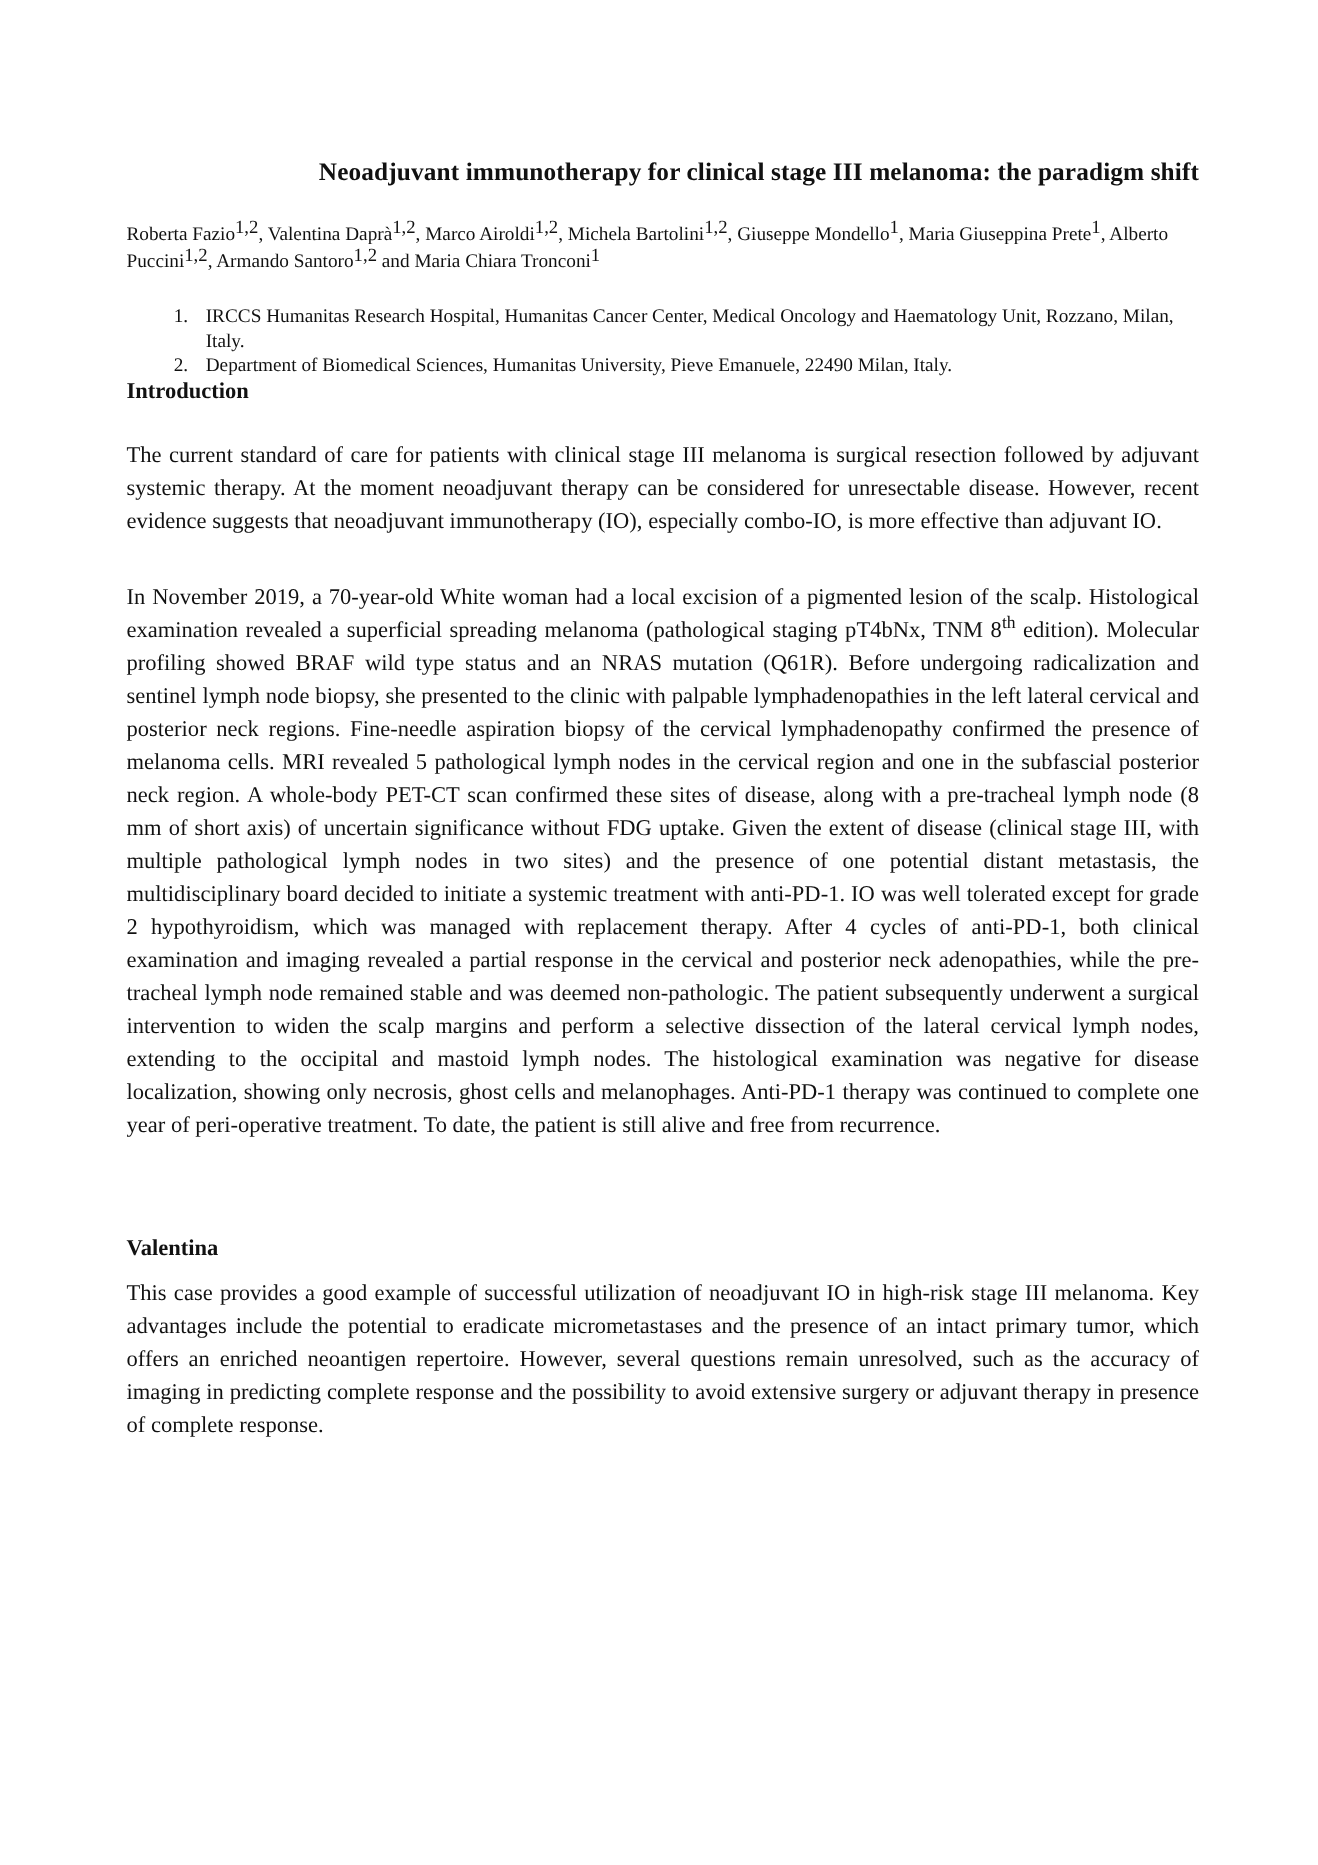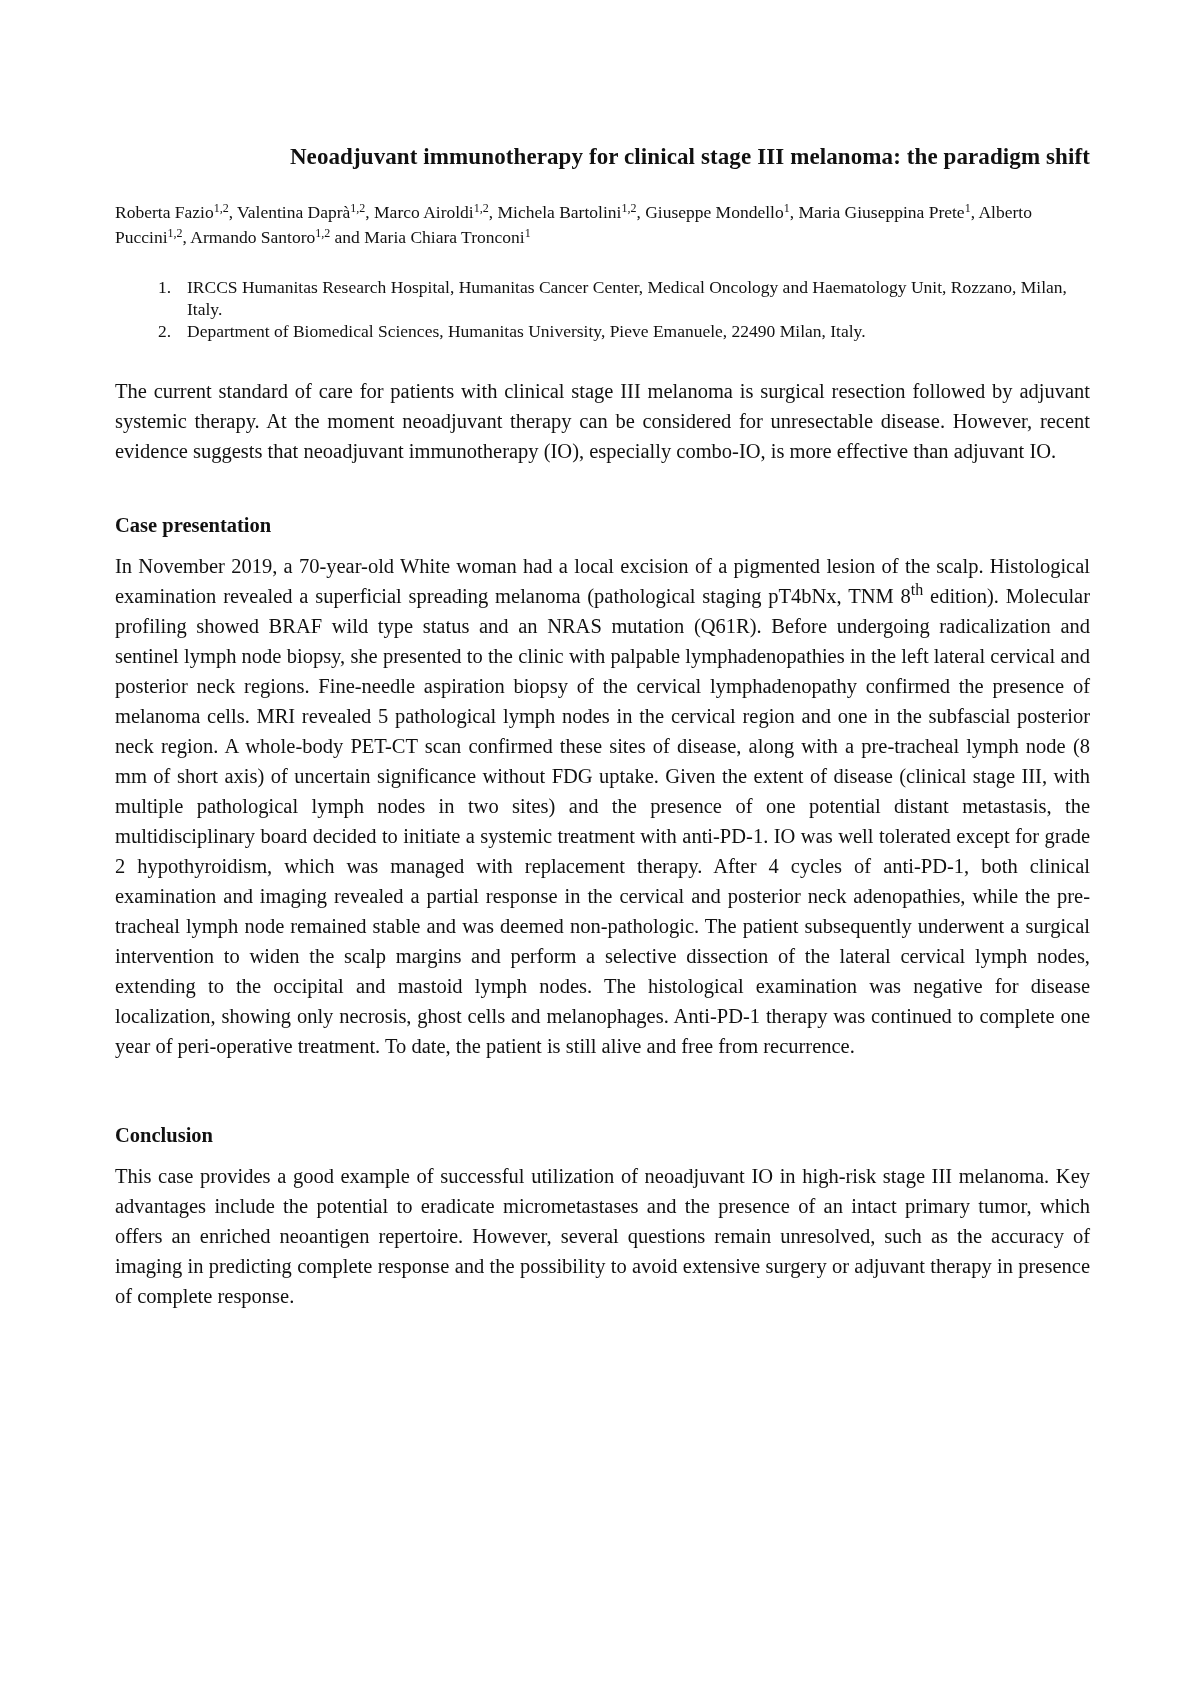--- a/index.html
+++ b/index.html
@@ -3,21 +3,21 @@
 <meta charset="utf-8">
 <style>
   html, body { margin: 0; padding: 0; background: #ffffff; }
   body { width: 1198px; height: 1695px; position: relative; overflow: hidden;
          font-family: "Liberation Serif", "DejaVu Serif", serif; color: #111; }
   .page { position: absolute; left: 115px; top: 0; width: 975px; }
   .title { position: absolute; top: 144px; left: 0; width: 975px; text-align: right;
            font-weight: bold; font-size: 23px; letter-spacing: 0.1px; }
   .authors { position: absolute; top: 200px; left: 0; width: 975px;
              font-size: 17.5px; line-height: 25px; }
-  .authors sup { font-size: 12px; line-height: 0; vertical-align: 6px; }
+  .authors sup { font-size: 17px; line-height: 0; vertical-align: 6px; }
   .affils { position: absolute; top: 276px; left: 0; width: 975px; font-size: 17.5px; line-height: 22px; }
   .affil { display: flex; margin-bottom: 0; }
   .affil .num { width: 72px; text-align: right; padding-right: 16px; box-sizing: border-box; flex: none; padding-left: 0; }
   .affil .txt { flex: 1; }
   .section { position: absolute; left: 0; width: 975px; }
   .heading { font-weight: bold; font-size: 20.5px; margin: 0; }
   .para { font-size: 20.5px; line-height: 30px; text-align: justify; margin: 0; }
   .para sup { font-size: 16px; line-height: 0; vertical-align: 8px; }
 </style>
 </head>
@@ -35,25 +35,25 @@
       <span class="num">1.</span>
       <span class="txt">IRCCS Humanitas Research Hospital, Humanitas Cancer Center, Medical Oncology and Haematology Unit, Rozzano, Milan, Italy.</span>
     </div>
     <div class="affil">
       <span class="num">2.</span>
       <span class="txt">Department of Biomedical Sciences, Humanitas University, Pieve Emanuele, 22490 Milan, Italy.</span>
     </div>
   </div>
 
   <div class="section" style="top: 345px;">
+    <h2 class="heading">Introduction</h2>
     <p class="para" style="margin-top: 31px;">The current standard of care for patients with clinical stage III melanoma is surgical resection followed by adjuvant systemic therapy. At the moment neoadjuvant therapy can be considered for unresectable disease. However, recent evidence suggests that neoadjuvant immunotherapy (IO), especially combo-IO, is more effective than adjuvant IO.</p>
   </div>
 
   <div class="section" style="top: 514px;">
-    <h2 class="heading">Case presentation</h2>
     <p class="para" style="margin-top: 14px;"><span>In November 2019, a 70-year-old White woman had a local excision of a pigmented lesion of the scalp. Histological examination revealed a superficial spreading melanoma (pathological staging pT4bNx, TNM 8</span><sup>th</sup><span> edition). Molecular profiling showed BRAF wild type status and an NRAS mutation (Q61R). Before undergoing radicalization and sentinel lymph node biopsy, she presented to the clinic with palpable lymphadenopathies in the left lateral cervical and posterior neck regions. Fine-needle aspiration biopsy of the cervical lymphadenopathy confirmed the presence of melanoma cells. MRI revealed 5 pathological lymph nodes in the cervical region and one in the subfascial posterior neck region. A whole-body PET-CT scan confirmed these sites of disease, along with a pre-tracheal lymph node (8 mm of short axis) of uncertain significance without FDG uptake. Given the extent of disease (clinical stage III, with multiple pathological lymph nodes in two sites) and the presence of one potential distant metastasis, the multidisciplinary board decided to initiate a systemic treatment with anti-PD-1. IO was well tolerated except for grade 2 hypothyroidism, which was managed with replacement therapy. After 4 cycles of anti-PD-1, both clinical examination and imaging revealed a partial response in the cervical and posterior neck adenopathies, while the pre-tracheal lymph node remained stable and was deemed non-pathologic. The patient subsequently underwent a surgical intervention to widen the scalp margins and perform a selective dissection of the lateral cervical lymph nodes, extending to the occipital and mastoid lymph nodes. The histological examination was negative for disease localization, showing only necrosis, ghost cells and melanophages. Anti-PD-1 therapy was continued to complete one year of peri-operative treatment. To date, the patient is still alive and free from recurrence.</span></p>
   </div>
 
   <div class="section" style="top: 1124px;">
-    <h2 class="heading">Conclusion</h2>
+    <h2 class="heading">Valentina</h2>
     <p class="para" style="margin-top: 14px;">This case provides a good example of successful utilization of neoadjuvant IO in high-risk stage III melanoma. Key advantages include the potential to eradicate micrometastases and the presence of an intact primary tumor, which offers an enriched neoantigen repertoire. However, several questions remain unresolved, such as the accuracy of imaging in predicting complete response and the possibility to avoid extensive surgery or adjuvant therapy in presence of complete response.</p>
   </div>
 </div>
 
 </body></html>

